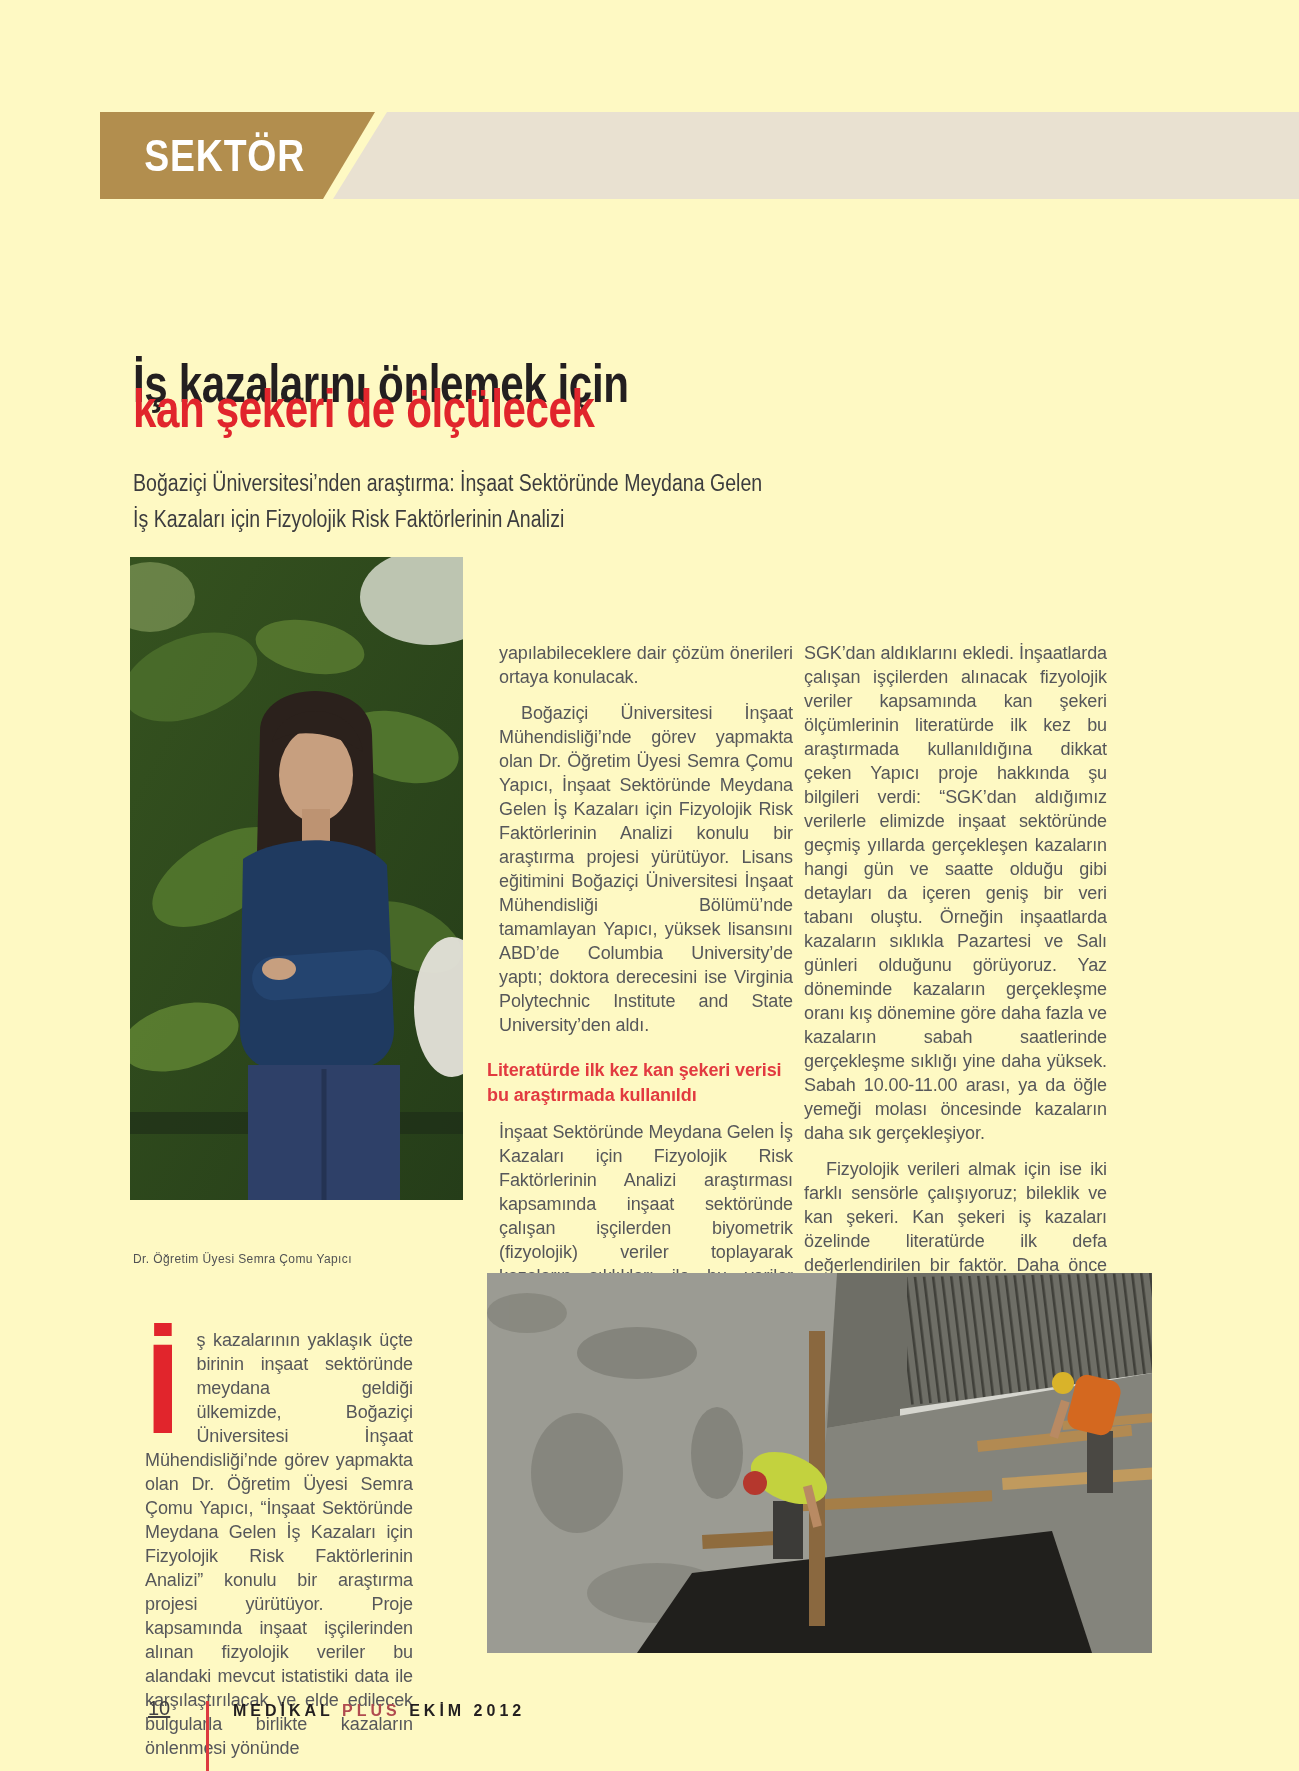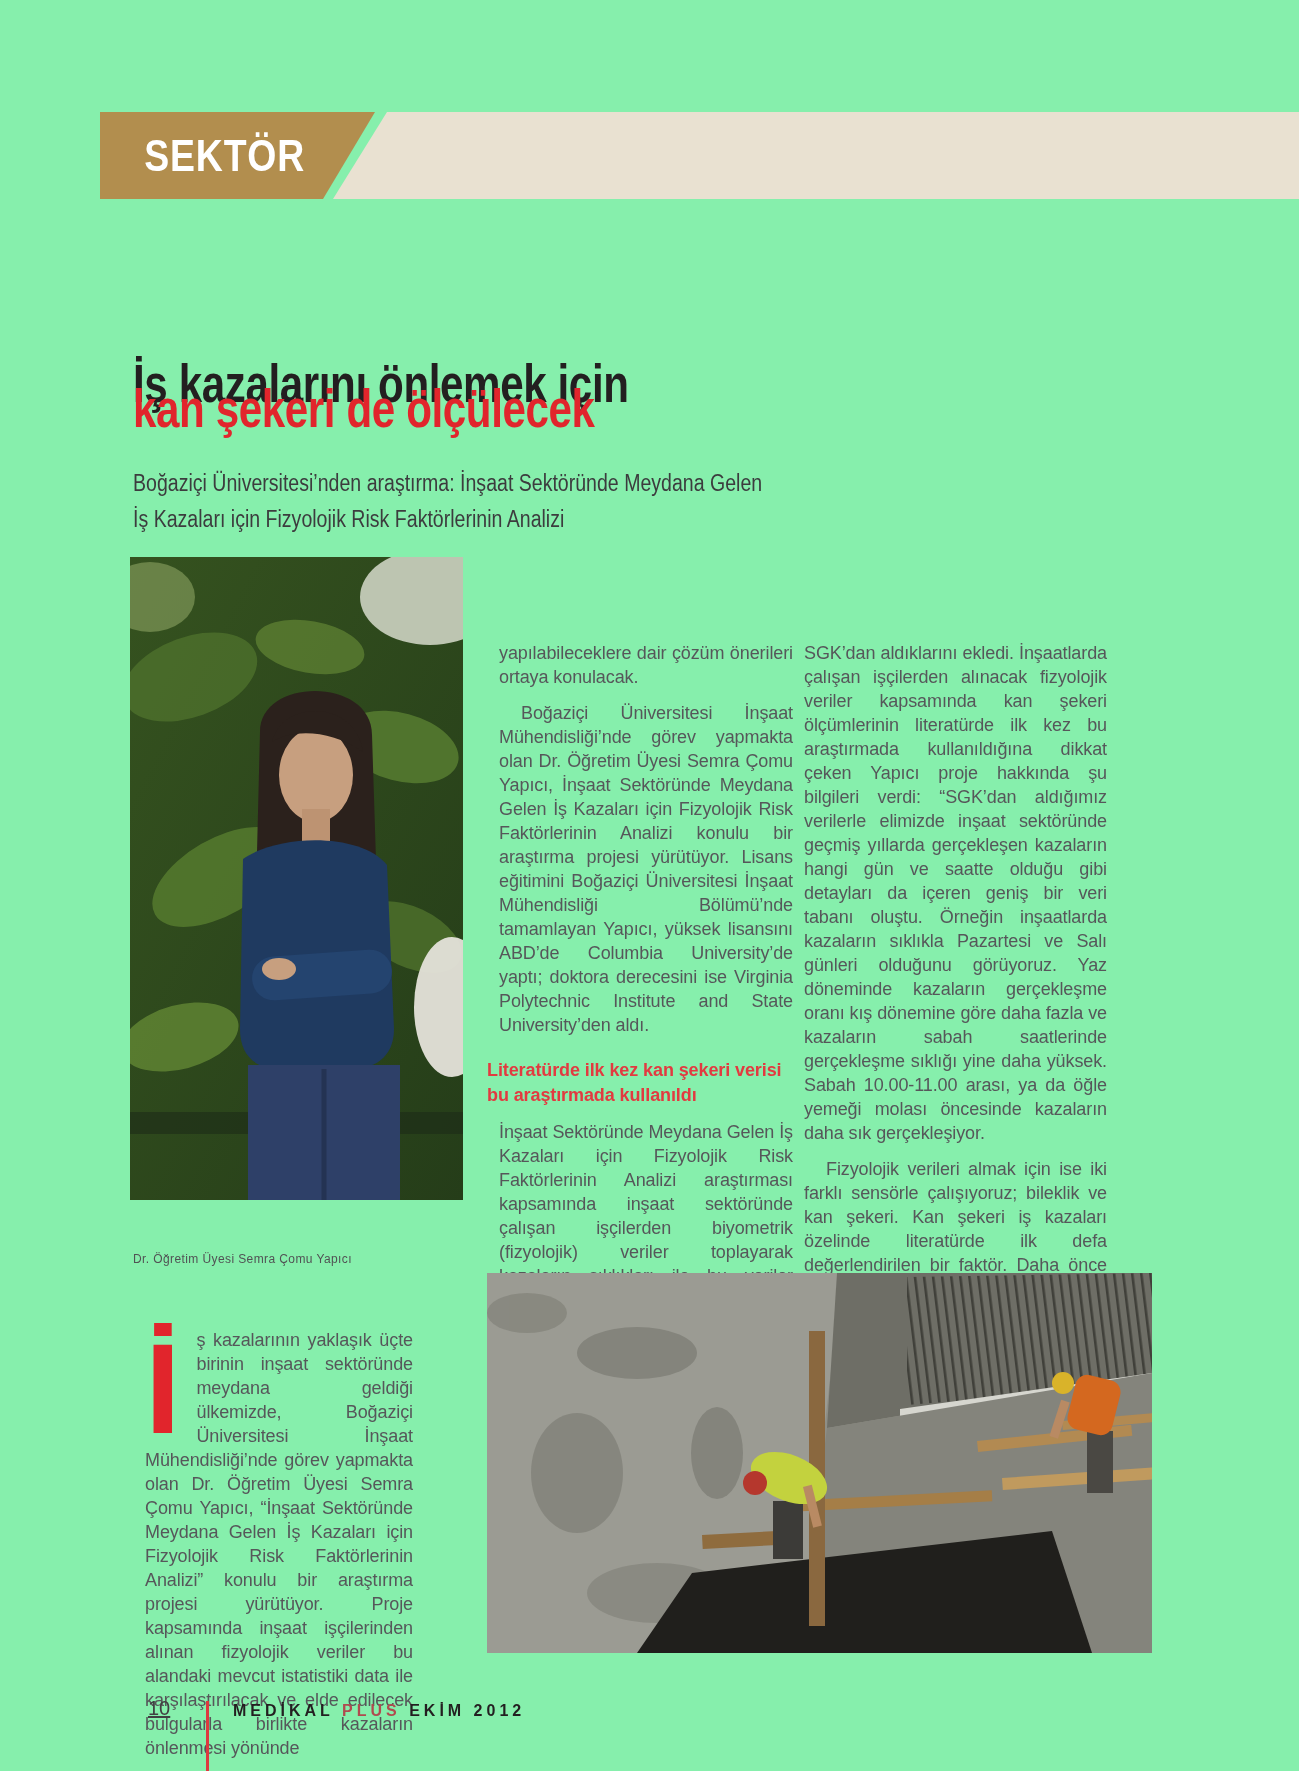--- a/index.html
+++ b/index.html
@@ -1,16 +1,16 @@
 <!DOCTYPE html>
 <html><head>
 <meta charset="utf-8">
 <style>
   html,body{margin:0;padding:0;background:#ffffff;}
-  .page{position:relative;width:1299px;height:1771px;background:#86efac;overflow:hidden;
+  .page{position:relative;width:1299px;height:1771px;background:#fef9c3;overflow:hidden;
         font-family:"Liberation Sans",sans-serif;}
   
   .band-gold{position:absolute;left:100px;top:112px;width:280px;height:87px;background:#b28e4e;
              clip-path:polygon(0 0,275px 0,223px 100%,0 100%);display:flex;align-items:center;}
   .band-beige{position:absolute;left:333px;top:112px;right:0;height:87px;background:#e9e1d1;
              clip-path:polygon(54px 0,100% 0,100% 100%,0 100%);}
   .sektor{color:#ffffff;font-weight:700;font-size:44px;letter-spacing:1px;padding-left:52px;
           display:inline-block;transform:scaleX(0.85);transform-origin:0 50%;}
   
   .h-line{position:absolute;left:133px;white-space:nowrap;font-weight:700;font-size:54px;

